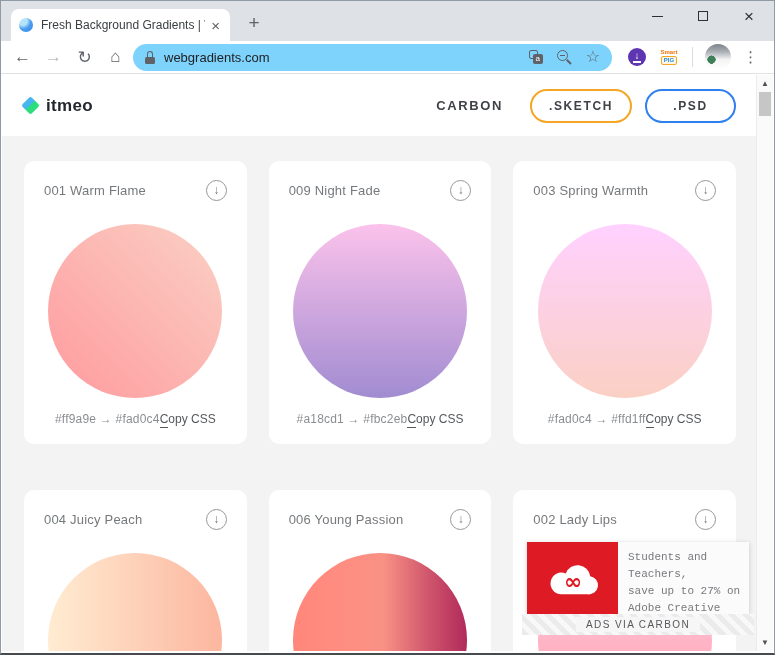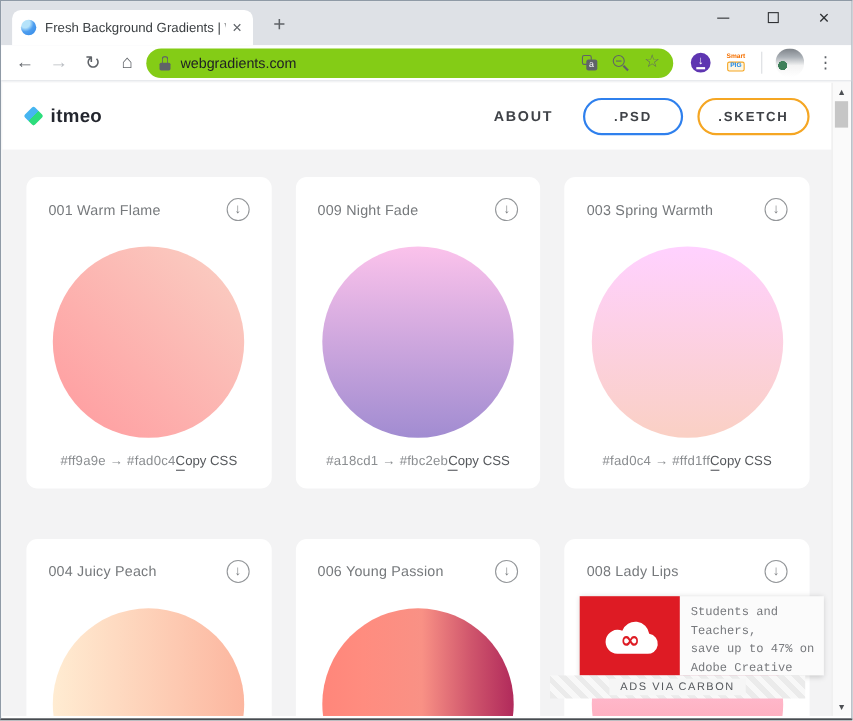--- a/index.html
+++ b/index.html
@@ -20,21 +20,21 @@
   .win-controls { position:absolute; right:10px; top:2px; display:flex; align-items:center; height:26px; }
   .win-btn { width:30px; display:flex; justify-content:center; align-items:center; height:26px; margin-left:16px; color:#2e3033; }
   .min-glyph { width:11px; height:0; border-top:1.4px solid #2e3033; display:block; }
   .max-glyph { width:10px; height:10px; border:1.3px solid #2e3033; display:block; }
   .close-glyph { font-size:17px; line-height:17px; }
 
   
   .toolbar { height:33px; background:#fff; display:flex; align-items:center; padding:0 6px; border-bottom:1px solid #dfe1e5; }
   .nav-btn { width:31px; text-align:center; font-size:17px; color:#5f6368; flex:0 0 auto; }
   .nav-btn.disabled { color:#b9bdc2; }
-  .omnibox { flex:1; height:27px; background:#84cc16; border-radius:14px; display:flex; align-items:center;
+  .omnibox { flex:1; height:27px; background:#7dd3fc; border-radius:14px; display:flex; align-items:center;
              padding:0 12px; margin:0 6px 0 2px; min-width:0; }
   .lock { width:10px; height:13px; position:relative; flex:0 0 auto; }
   .lock-body { position:absolute; bottom:0; left:0; width:10px; height:7px; background:#5f6368; border-radius:1.5px; }
   .lock-shackle { position:absolute; top:0; left:2px; width:6px; height:7px; border:1.6px solid #5f6368;
                   border-bottom:none; border-radius:3px 3px 0 0; }
   .url { font-size:13px; color:#202124; margin-left:9px; flex:1; white-space:nowrap; overflow:hidden; }
   .omni-icon { margin-left:14px; flex:0 0 auto; }
   .translate { width:14px; height:14px; position:relative; }
   .tr-back { position:absolute; top:0; left:0; width:9px; height:9px; border:1.2px solid #5f6368; border-radius:2px; }
   .tr-front { position:absolute; right:0; bottom:0; width:10px; height:10px; background:#5f6368; border-radius:2px;
@@ -94,21 +94,21 @@
                font-size:12px; color:#8b8e91; }
   .hexes { letter-spacing:.2px; }
   .copy { color:#55585c; }
   .copy-c { display:inline-block; border-bottom:1.5px solid #55585c; padding-bottom:1px; }
 
   
   .ad { position:absolute; left:525px; top:467px; width:222px; height:72px; display:flex; z-index:40;
         background:#fbfbfb; box-shadow:0 1px 5px rgba(0,0,0,.18); }
   .ad-logo { width:91px; height:72px; display:flex; align-items:center; justify-content:center; flex:0 0 auto; }
   .ad-text { flex:1; padding:7px 4px 0 10px; font-size:11px; line-height:17px; color:#77797d;font-family:Liberation Mono, monospace; }
-  .ad-strip { position:absolute; left:498px; top:539px; width:232px; height:21px; z-index:41;
+  .ad-strip { position:absolute; left:520px; top:539px; width:232px; height:21px; z-index:41;
               background:repeating-linear-gradient(45deg, #ebebeb 0 5px, #f8f8f8 5px 10px);
               display:flex; align-items:center; justify-content:center; }
   .ad-strip span { background:#f6f6f6; padding:2px 10px; font-size:10px; letter-spacing:1.4px; color:#55585c; }
 </style>
 </head>
 <body>
 
 <div class="window">
 
   <div class="titlebar">
@@ -169,23 +169,23 @@
   </div>
 
   <div class="page">
 
     <div class="site-header">
       <div class="logo">
         <span class="logo-diamond"></span>
         <span class="logo-text">itmeo</span>
       </div>
       <div class="nav">
-        <span class="about">ABOUT</span>
+        <span class="about">CARBON</span>
+        <span class="pill sketch">.SKETCH</span>
         <span class="pill psd">.PSD</span>
-        <span class="pill sketch">.SKETCH</span>
       </div>
     </div>
 
     <div class="grid">
 
       <div class="card">
         <div class="card-head">
           <span class="card-title">001 Warm Flame</span>
           <span class="dl-btn">↓</span>
         </div>
@@ -243,38 +243,38 @@
       <div class="card">
         <div class="card-head">
           <span class="card-title">006 Young Passion</span>
           <span class="dl-btn">↓</span>
         </div>
         <div class="circle" style="background: linear-gradient(to right, rgb(255, 129, 119) 0%, rgb(255, 134, 122) 0%, rgb(255, 140, 127) 21%, rgb(249, 145, 133) 52%, rgb(207, 85, 108) 78%, rgb(177, 42, 91) 100%);"></div>
       </div>
 
       <div class="card">
         <div class="card-head">
-          <span class="card-title">008 Lady Lips</span>
+          <span class="card-title">002 Lady Lips</span>
           <span class="dl-btn">↓</span>
         </div>
         <div class="circle" style="background: linear-gradient(to top, rgb(255, 154, 158) 0%, rgb(254, 207, 239) 99%, rgb(254, 207, 239) 100%);"></div>
       </div>
 
     </div>
 
     <div class="ad">
       <div class="ad-logo" style="background: rgb(222, 27, 36);">
         <svg width="58" height="44" viewBox="0 0 64 48">
           <path d="M19 42 a12 12 0 1 1 5 -23 a14 14 0 0 1 27 3 a10 10 0 0 1 -3 20 z" fill="#ffffff"></path>
           <text x="32" y="36" font-size="24" font-weight="bold" fill="#de1b24" text-anchor="middle" font-family="DejaVu Sans, sans-serif">∞</text>
         </svg>
       </div>
       <div class="ad-text">
         <div>Students and Teachers,</div>
-        <div>save up to 47% on</div>
+        <div>save up to 27% on</div>
         <div>Adobe Creative Cloud.</div>
       </div>
     </div>
     <div class="ad-strip">
       <span>ADS VIA CARBON</span>
     </div>
 
     <div class="scrollbar">
       <span class="sb-arrow sb-up">▲</span>
       <span class="sb-thumb"></span>

